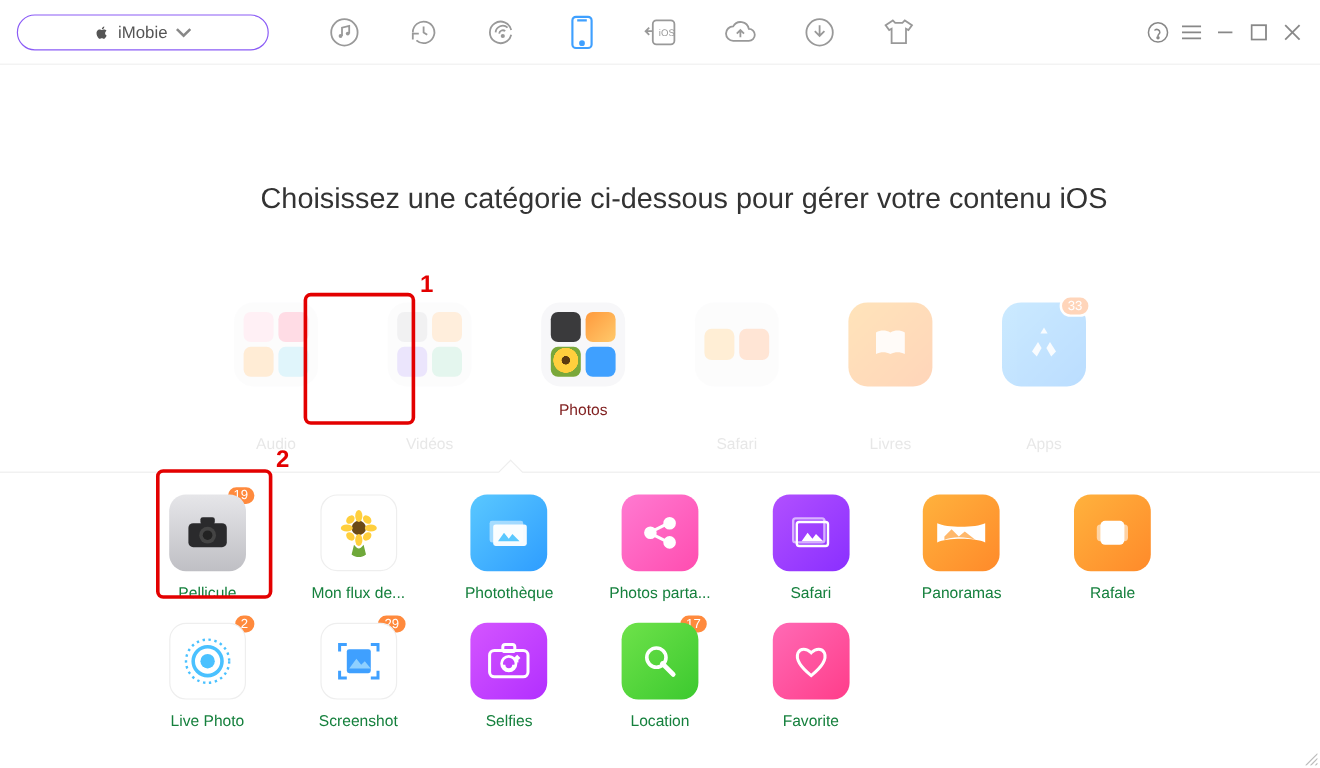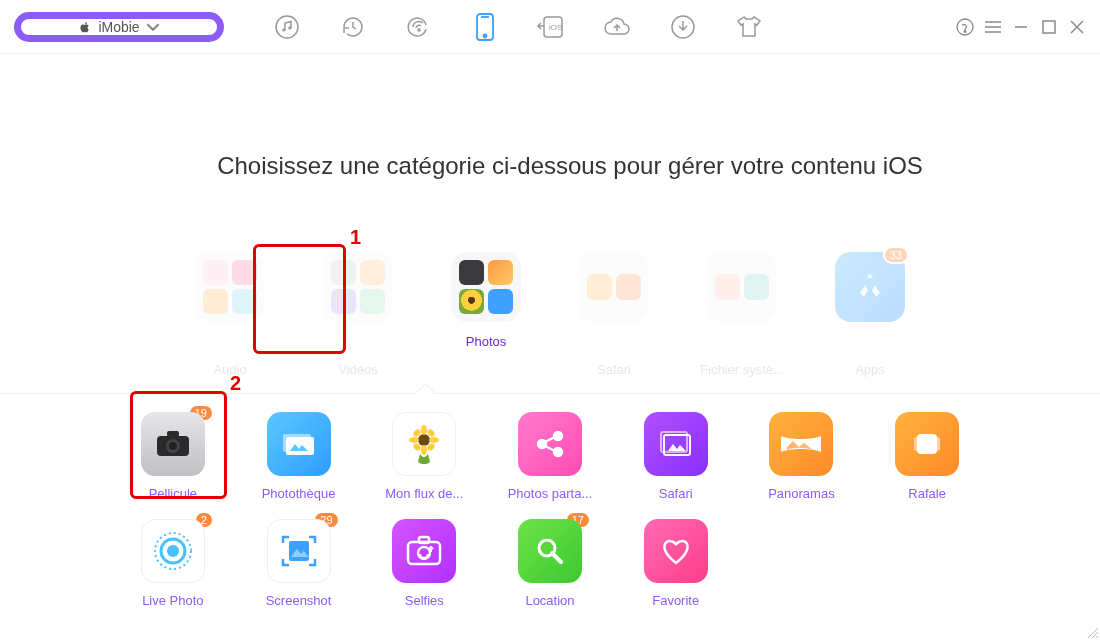--- a/index.html
+++ b/index.html
@@ -1,46 +1,46 @@
 <!DOCTYPE html>
 <html><head>
 <meta charset="utf-8">
 <style>
   * { box-sizing: border-box; margin: 0; padding: 0; }
   body { font-family: -apple-system, "Segoe UI", Arial, sans-serif; background: #fff; width: 1100px; height: 640px; overflow: hidden; position: relative; }
   .toolbar { height: 54px; display: flex; align-items: center; padding: 0 14px; border-bottom: 1px solid #f0f0f0; }
-  .brand { width: 210px; height: 30px; border: 7px solid #8b5cf6; border-radius: 15px; display: flex; align-items: center; justify-content: center; gap: 6px; font-size: 14px; color: #555; cursor: pointer; }
+  .brand { width: 210px; height: 30px; border: 1px solid #8b5cf6; border-radius: 15px; display: flex; align-items: center; justify-content: center; gap: 6px; font-size: 14px; color: #555; cursor: pointer; }
   .brand svg { width: 14px; height: 14px; }
   .tool-icons { display: flex; align-items: center; gap: 36px; margin-left: 48px; }
   .tool-icons .ticon { width: 30px; height: 30px; display: flex; align-items: center; justify-content: center; color: #999; cursor: pointer; }
   .tool-icons .ticon.active { color: #3fa0ff; }
   .right-controls { margin-left: auto; display: flex; align-items: center; gap: 10px; color: #888; }
   .right-controls .wc { width: 18px; height: 18px; display: flex; align-items: center; justify-content: center; cursor: pointer; font-size: 16px; }
 
   .main-title { text-align: center; font-size: 24px; color: #333; font-weight: 400; margin-top: 98px; padding-left: 40px; }
 
   .category-row { display: flex; justify-content: center; gap: 42px; margin-top: 72px; position: relative; }
   .cat { width: 86px; display: flex; flex-direction: column; align-items: center; cursor: pointer; position: relative; }
   .cat .folder { width: 70px; height: 70px; border-radius: 16px; background: #f7f7f9; display: grid; grid-template-columns: 1fr 1fr; grid-template-rows: 1fr 1fr; gap: 4px; padding: 8px; }
   .cat.dim { opacity: 0.35; }
   .cat .folder .mini { border-radius: 6px; }
-  .cat .label { margin-top: 12px; font-size: 13px; color: #6d28d9; text-align: center; white-space: nowrap; overflow: hidden; text-overflow: ellipsis; width: 100%; }
+  .cat .label { margin-top: 12px; font-size: 13px; color: #7f1d1d; text-align: center; white-space: nowrap; overflow: hidden; text-overflow: ellipsis; width: 100%; }
   .cat.dim .label { color: #bbb; margin-top: 40px; }
   .badge { position: absolute; top: -6px; right: 4px; background: #ff8a3d; color: #fff; font-size: 11px; border-radius: 10px; min-width: 20px; height: 18px; display: flex; align-items: center; justify-content: center; padding: 0 5px; border: 2px solid #fff; }
 
   .highlight-box { position: absolute; border: 3px solid #e30000; border-radius: 6px; pointer-events: none; }
   .callout-num { position: absolute; color: #e30000; font-weight: 800; font-size: 20px; }
 
   .divider { height: 1px; background: #eee; margin-top: 16px; position: relative; }
   .divider::after { content: ""; position: absolute; left: 418px; top: -7px; width: 14px; height: 14px; background: #fff; border-left: 1px solid #eee; border-top: 1px solid #eee; transform: rotate(45deg); }
 
   .sub-grid { padding: 18px 110px 0 110px; display: grid; grid-template-columns: repeat(7, 1fr); row-gap: 18px; column-gap: 0; justify-items: center; }
   .item { width: 106px; display: flex; flex-direction: column; align-items: center; cursor: pointer; position: relative; }
   .item .icon { width: 64px; height: 64px; border-radius: 14px; display: flex; align-items: center; justify-content: center; position: relative; }
-  .item .label { margin-top: 10px; font-size: 13px; color: #8b5cf6; text-align: center; white-space: nowrap; overflow: hidden; text-overflow: ellipsis; width: 100%; }
+  .item .label { margin-top: 10px; font-size: 13px; color: #15803d; text-align: center; white-space: nowrap; overflow: hidden; text-overflow: ellipsis; width: 100%; }
   .item .badge { top: -8px; right: 12px; }
 
   .resize { position: absolute; right: 2px; bottom: 2px; width: 12px; height: 12px; }
 </style>
 </head>
 <body>
 
 <div class="toolbar">
   <div class="brand">
     <svg viewBox="0 0 24 24" fill="#555">
@@ -176,28 +176,29 @@
   </div>
 
   <div class="cat dim">
     <div class="folder" style="grid-template-columns:1fr 1fr;grid-template-rows:1fr;align-items:center">
       <div class="mini" style="background:#ffd18a;height:26px"></div>
         <div class="mini" style="background:#ffb68a;height:26px"></div>
     </div>
     <div class="label">Safari</div>
   </div>
 
-  <div class="cat dim">
-    <div class="folder" style="grid-template-columns:1fr 1fr;grid-template-rows:1fr;align-items:center">
-      <div class="mini" style="background:#ffd0c4;height:26px"></div>
-        <div class="mini" style="background:#a7e3d8;height:26px"></div>
-    </div>
-    <div class="label">Fichier systè...</div>
-  </div>
-
+
+  <div class="cat dim">
+    <div class="folder" style="background:linear-gradient(135deg,#ffb23d,#ff8a3d);display:flex">
+      <svg viewBox="0 0 40 40" width="40" height="40" style="margin:auto">
+          <path d="M8 10c4-2 8-2 12 0 4-2 8-2 12 0v18c-4-2-8-2-12 0-4-2-8-2-12 0V10z" fill="#fff" opacity="0.9"></path>
+        </svg>
+    </div>
+    <div class="label">Livres</div>
+  </div>
 
   <div class="cat dim">
     <div class="badge">33</div>
     <div class="folder" style="background:linear-gradient(135deg,#6bc3ff,#3fa0ff);display:flex">
       <svg viewBox="0 0 40 40" width="40" height="40" style="margin:auto">
           <g fill="#fff" opacity="0.9">
             <path d="M20 6l3 5-6 0z"></path>
             <path d="M10 26l5-8 3 5-4 7z"></path>
             <path d="M30 26l-5-8-3 5 4 7z"></path>
           </g>
@@ -218,30 +219,20 @@
     <div class="badge">19</div>
     <div class="icon" style="background:linear-gradient(#e6e6e9,#bfbfc4)">
       <svg width="36" height="28" viewBox="0 0 36 28">
           <rect x="2" y="6" width="32" height="20" rx="4" fill="#2a2a2c"></rect>
           <rect x="12" y="1" width="12" height="6" rx="2" fill="#2a2a2c"></rect>
           <circle cx="18" cy="16" r="7" fill="#444"></circle>
           <circle cx="18" cy="16" r="4" fill="#222"></circle>
         </svg>
     </div>
     <div class="label">Pellicule</div>
-  </div>
-  <div class="item">
-    <div class="icon" style="background:linear-gradient(135deg,#5ac8ff,#2e9dff)">
-      <svg width="38" height="30" viewBox="0 0 38 30">
-          <rect x="6" y="8" width="28" height="18" rx="2" fill="#fff" opacity="0.95"></rect>
-          <rect x="3" y="5" width="28" height="18" rx="2" fill="#fff" opacity="0.5"></rect>
-          <path d="M10 22l5-7 4 5 3-4 6 6z" fill="#5ac8ff"></path>
-        </svg>
-    </div>
-    <div class="label">Photothèque</div>
   </div>
   <div class="item">
     <div class="icon" style="background:#fff;border:1px solid #eee">
       <svg width="44" height="44" viewBox="0 0 44 44">
           <circle cx="22" cy="18" r="6" fill="#6b4a16"></circle>
           <g fill="#ffcf3d">
             <ellipse cx="22" cy="8" rx="3" ry="5"></ellipse>
             <ellipse cx="22" cy="28" rx="3" ry="5"></ellipse>
             <ellipse cx="12" cy="18" rx="5" ry="3"></ellipse>
             <ellipse cx="32" cy="18" rx="5" ry="3"></ellipse>
@@ -249,20 +240,30 @@
             <ellipse cx="29" cy="11" rx="4" ry="3" transform="rotate(45 29 11)"></ellipse>
             <ellipse cx="15" cy="25" rx="4" ry="3" transform="rotate(45 15 25)"></ellipse>
             <ellipse cx="29" cy="25" rx="4" ry="3" transform="rotate(-45 29 25)"></ellipse>
           </g>
           <path d="M18 32c3 4 5 4 8 0l2 8c-4 3-8 3-12 0z" fill="#6fa83a"></path>
         </svg>
     </div>
     <div class="label">Mon flux de...</div>
   </div>
   <div class="item">
+    <div class="icon" style="background:linear-gradient(135deg,#5ac8ff,#2e9dff)">
+      <svg width="38" height="30" viewBox="0 0 38 30">
+          <rect x="6" y="8" width="28" height="18" rx="2" fill="#fff" opacity="0.95"></rect>
+          <rect x="3" y="5" width="28" height="18" rx="2" fill="#fff" opacity="0.5"></rect>
+          <path d="M10 22l5-7 4 5 3-4 6 6z" fill="#5ac8ff"></path>
+        </svg>
+    </div>
+    <div class="label">Photothèque</div>
+  </div>
+  <div class="item">
     <div class="icon" style="background:linear-gradient(135deg,#ff7ad1,#ff4db0)">
       <svg width="36" height="36" viewBox="0 0 36 36" fill="none" stroke="#fff" stroke-width="2.5">
           <circle cx="10" cy="18" r="4" fill="#fff"></circle>
           <circle cx="26" cy="10" r="4" fill="#fff"></circle>
           <circle cx="26" cy="26" r="4" fill="#fff"></circle>
           <line x1="13" y1="16" x2="23" y2="11"></line>
           <line x1="13" y1="20" x2="23" y2="25"></line>
         </svg>
     </div>
     <div class="label">Photos parta...</div>

